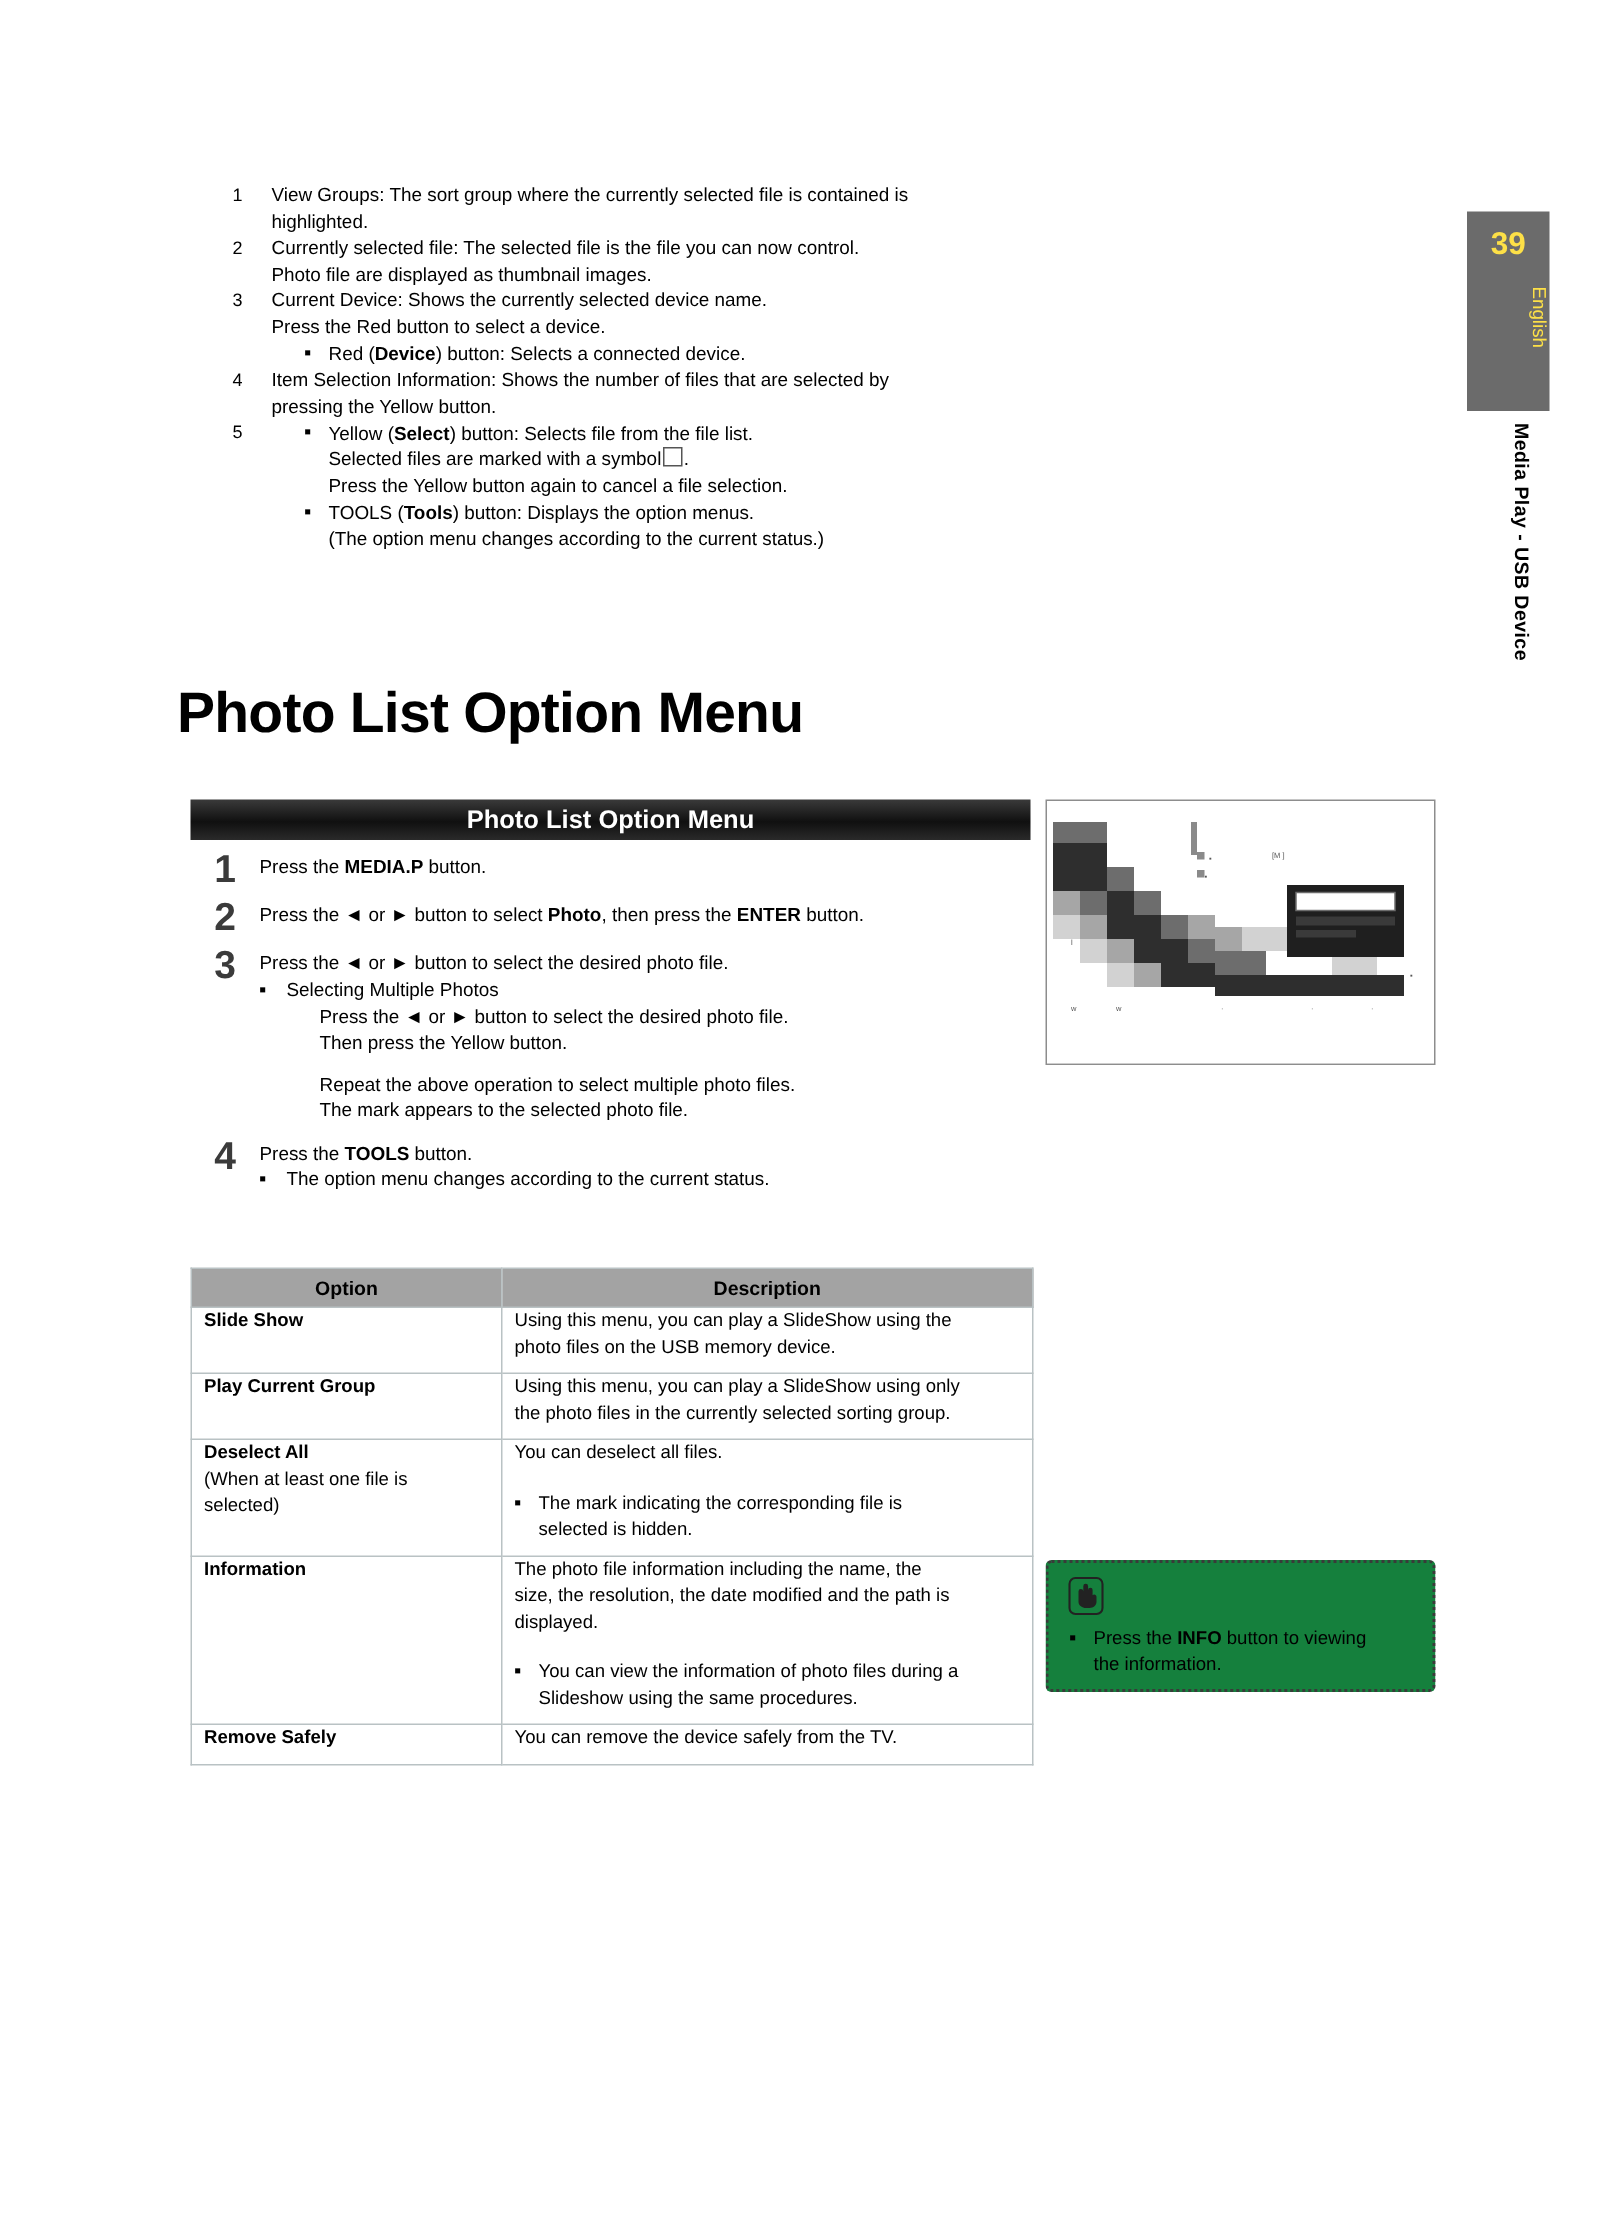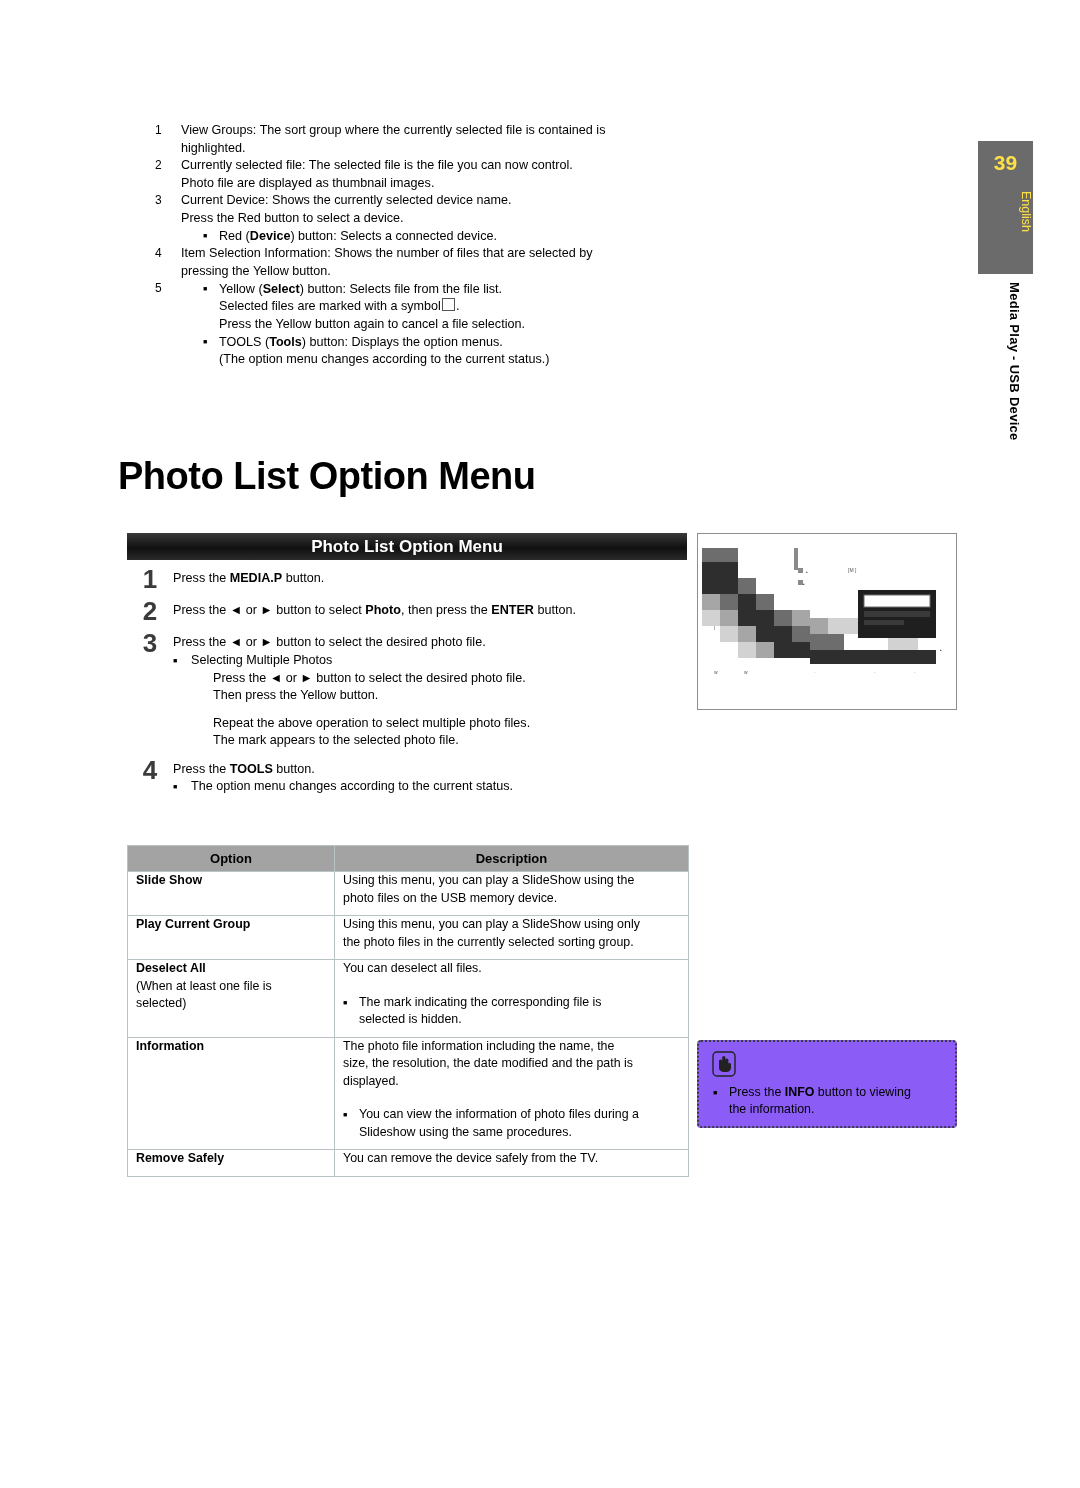--- a/index.html
+++ b/index.html
@@ -223,21 +223,21 @@
 
   
   .notebox {
     position: absolute;
     left: 697px;
     top: 1040px;
     width: 256px;
     height: 84px;
     border: 2px dotted #3a3a3a;
     border-radius: 4px;
-    background: #8b5cf6;
+    background: #15803d;
   }
   .note-icon {
     position: absolute;
     left: 13px;
     top: 9px;
     width: 24px;
     height: 26px;
   }
   .note-text {
     position: absolute;

